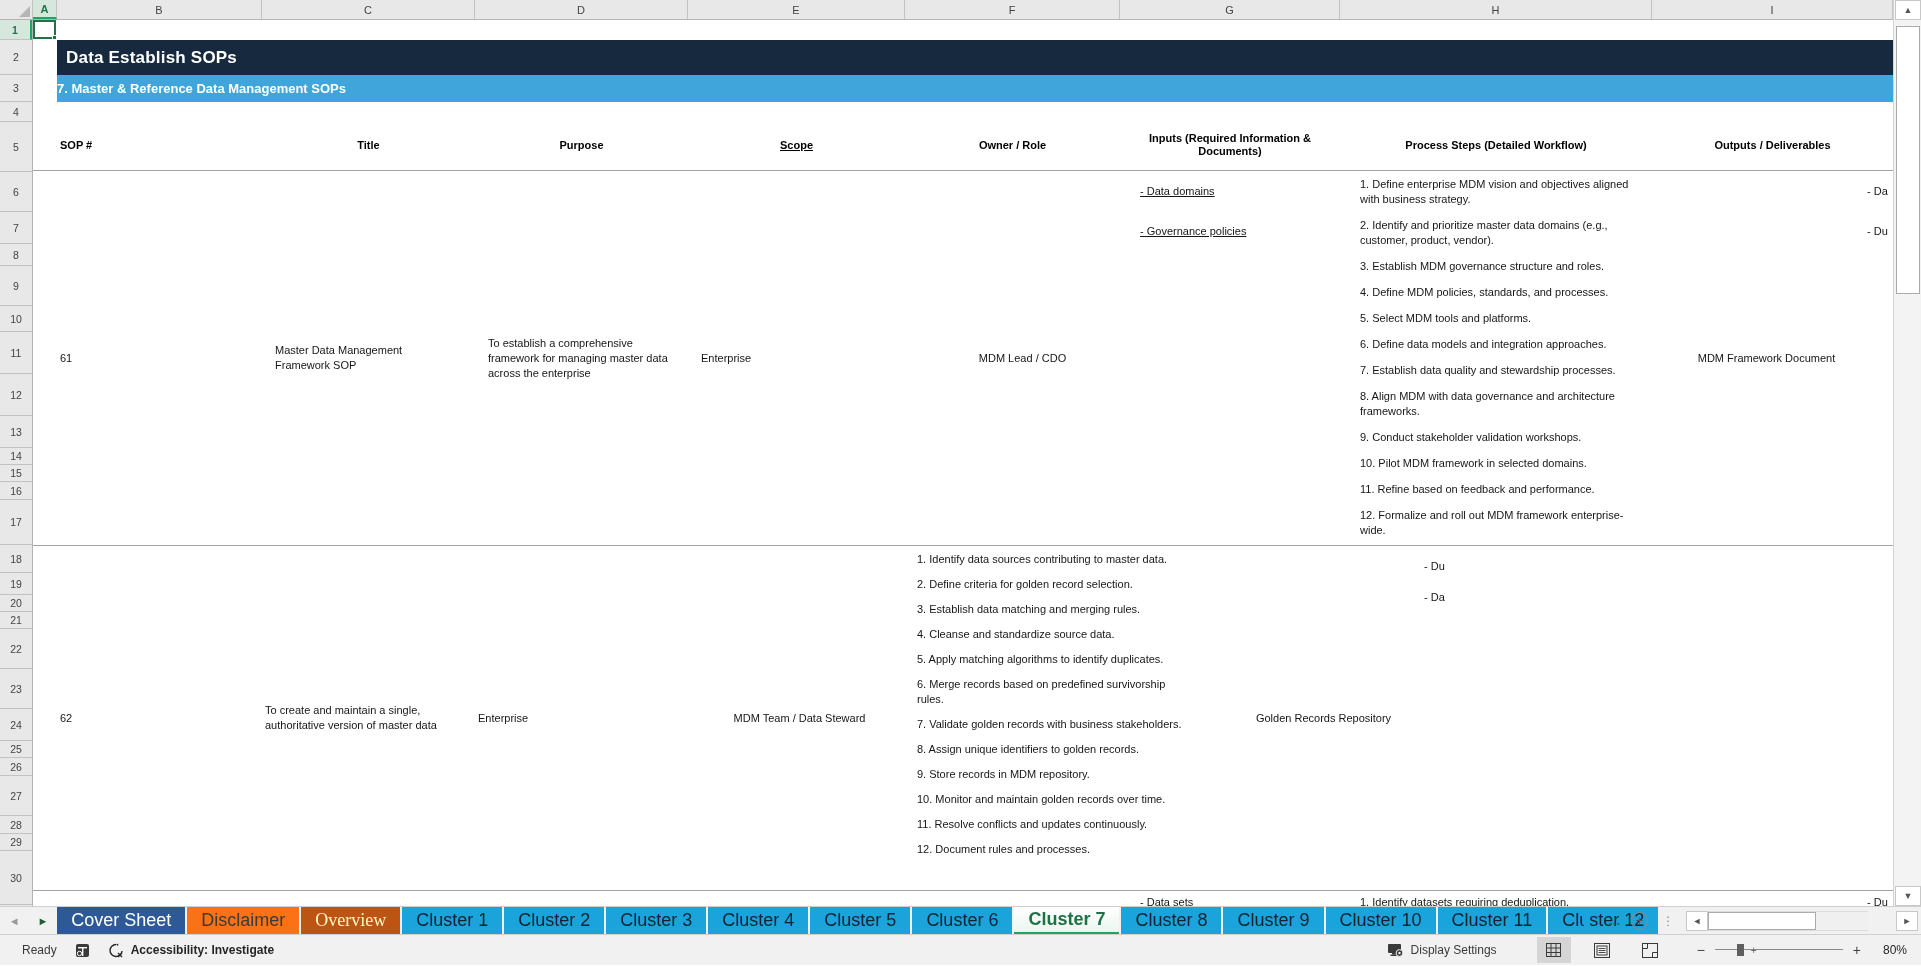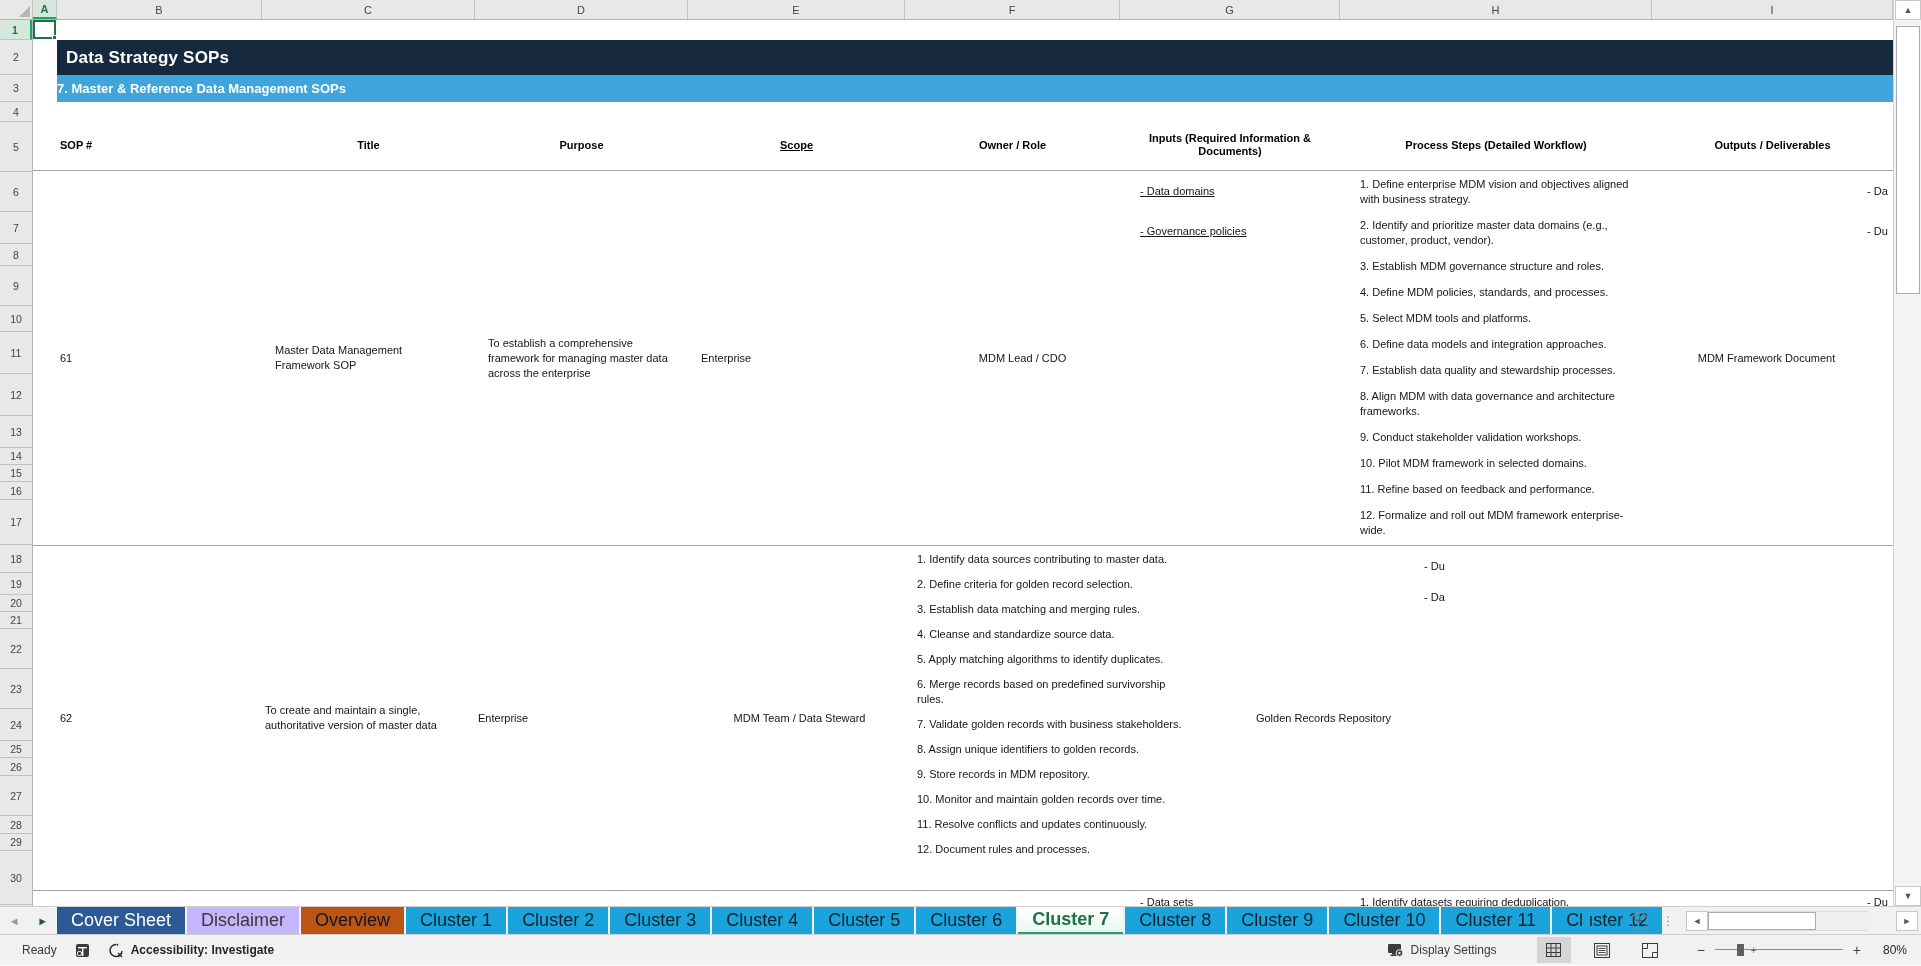--- a/index.html
+++ b/index.html
@@ -71,22 +71,22 @@
   .vs-down{bottom:0;}
   .vs-thumb{position:absolute;left:2px;top:26px;width:24px;height:268px;background:#FFF;border:1px solid #ABABAB;}
 
   
   .tabbar{height:28px;background:#F1F1F1;border-top:1px solid #CFCFCF;display:flex;align-items:stretch;position:relative;}
   .tnav{width:30px;display:flex;align-items:center;justify-content:center;font-size:11px;color:#9A9A9A;}
   .tnav.on{color:#1F5B38;}
   .tab{display:flex;align-items:center;padding:0 14px;margin-right:2px;font-size:18px;cursor:default;flex:0 0 auto;}
   .tab.cyan{background:var(--cyan);color:#0E2430;}
   .tab.navy{background:var(--navy);color:#fff;}
-  .tab.orange{background:var(--orange);color:#0f172a;}
-  .tab.plain{background:#c4b5fd;color:#3a3a3a;}
+  .tab.orange{background:var(--orange);color:#fef9c3;font-family:Liberation Serif, serif;}
+  .tab.plain{background:#f97316;color:#3a3a3a;}
   .tab.active{background:linear-gradient(#FFFFFF,#EAF6EF);color:var(--green);font-weight:bold;border-bottom:2px solid #21A366;}
   .tab-sliver{width:6px;background:var(--cyan);margin-right:8px;}
   .overflow-dots{display:flex;align-items:center;color:var(--green);font-weight:bold;font-size:13px;margin:0 10px;}
   .addsheet{width:18px;height:18px;border:1px solid #8a8a8a;border-radius:50%;align-self:center;
     display:flex;align-items:center;justify-content:center;font-size:13px;color:#555;margin-right:14px;}
   .vdots{align-self:center;color:#8a8a8a;font-size:12px;margin-right:10px;}
   .hscroll{align-self:center;display:flex;align-items:center;height:20px;margin-left:2px;}
   .hs-btn{width:22px;height:20px;background:#fff;border:1px solid #C8C8C8;display:flex;align-items:center;justify-content:center;font-size:9px;color:#555;}
   .hs-track{width:160px;height:20px;background:#F0F0F0;border-top:1px solid #DCDCDC;border-bottom:1px solid #DCDCDC;position:relative;}
   .hs-thumb{position:absolute;left:0;top:0;width:108px;height:18px;background:#fff;border:1px solid #ABABAB;}
@@ -162,21 +162,21 @@
         <div class="rowcell" style="height: 18px;">28</div>
         <div class="rowcell" style="height: 17px;">29</div>
         <div class="rowcell" style="height: 54px;">30</div>
       </div>
 
     <div class="sheet">
       <div class="a1sel">
           <div class="handle"></div>
         </div>
       <div class="bar-title">
-          <span>Data Strategy SOPs</span>
+          <span>Data Establish SOPs</span>
         </div>
       <div class="bar-sub">
           <span>7. Master &amp; Reference Data Management SOPs</span>
         </div>
       <div class="hdr-row" id="hdrRow">
           <div class="hdr-cell" style="width: 24px;"></div>
           <div class="hdr-cell left" style="width: 205px;">SOP #</div>
           <div class="hdr-cell" style="width: 213px;">Title</div>
           <div class="hdr-cell" style="width: 213px;">Purpose</div>
           <div class="hdr-cell" style="width: 217px; text-decoration: underline;">Scope</div>

